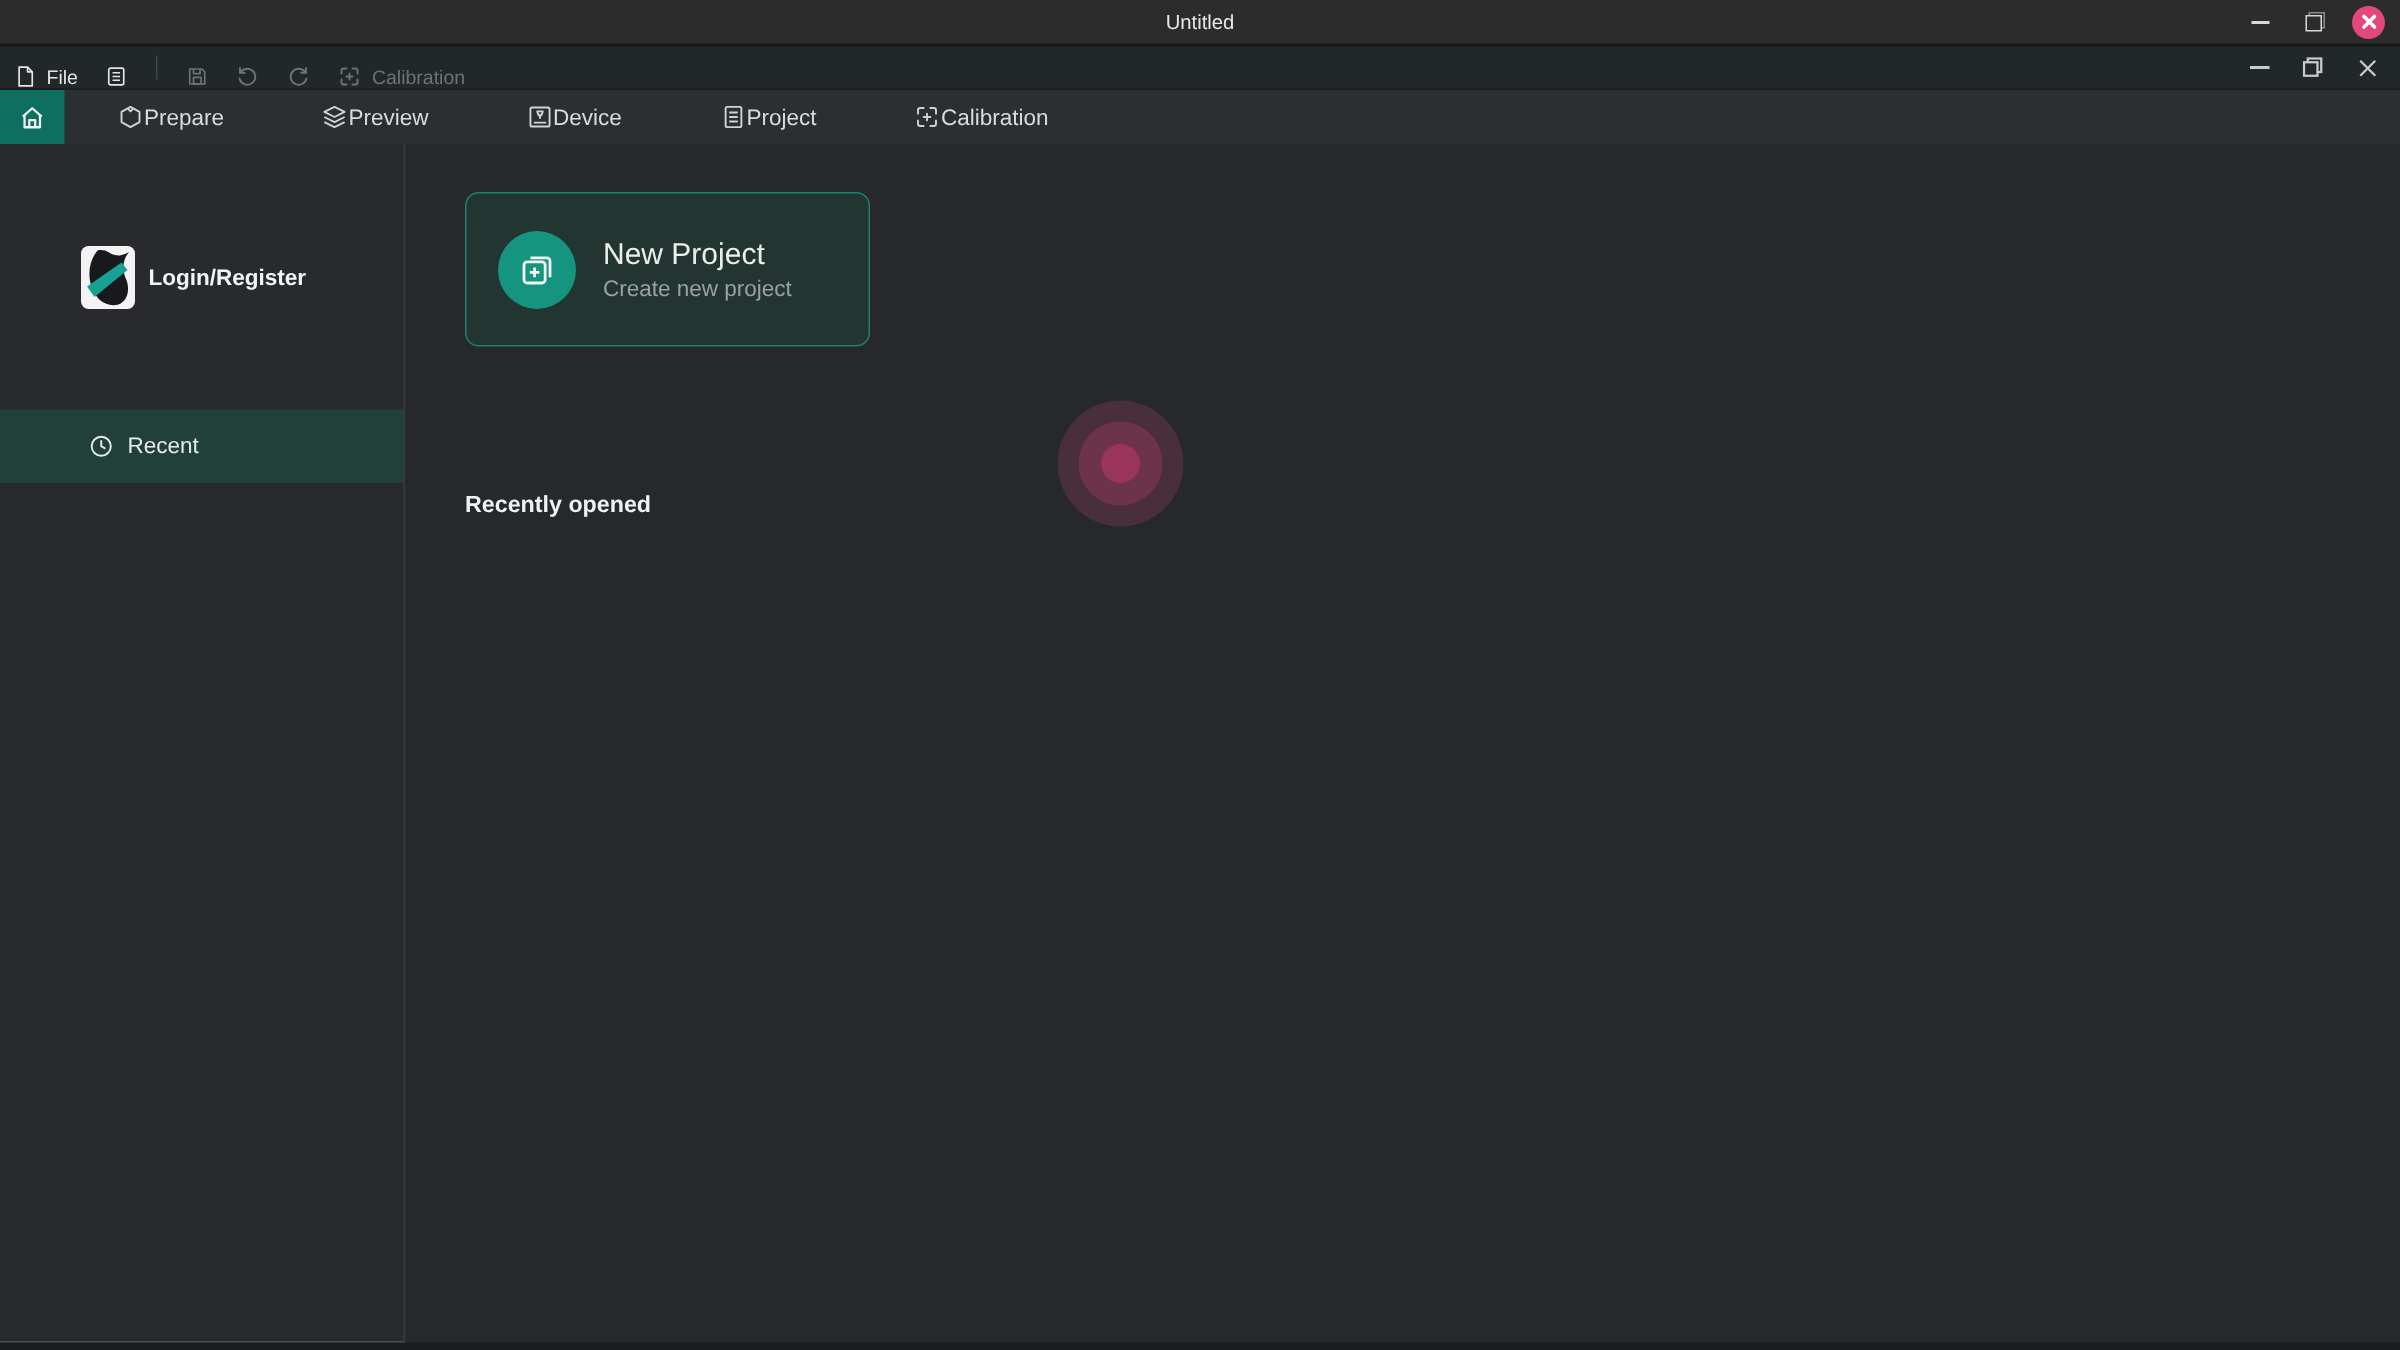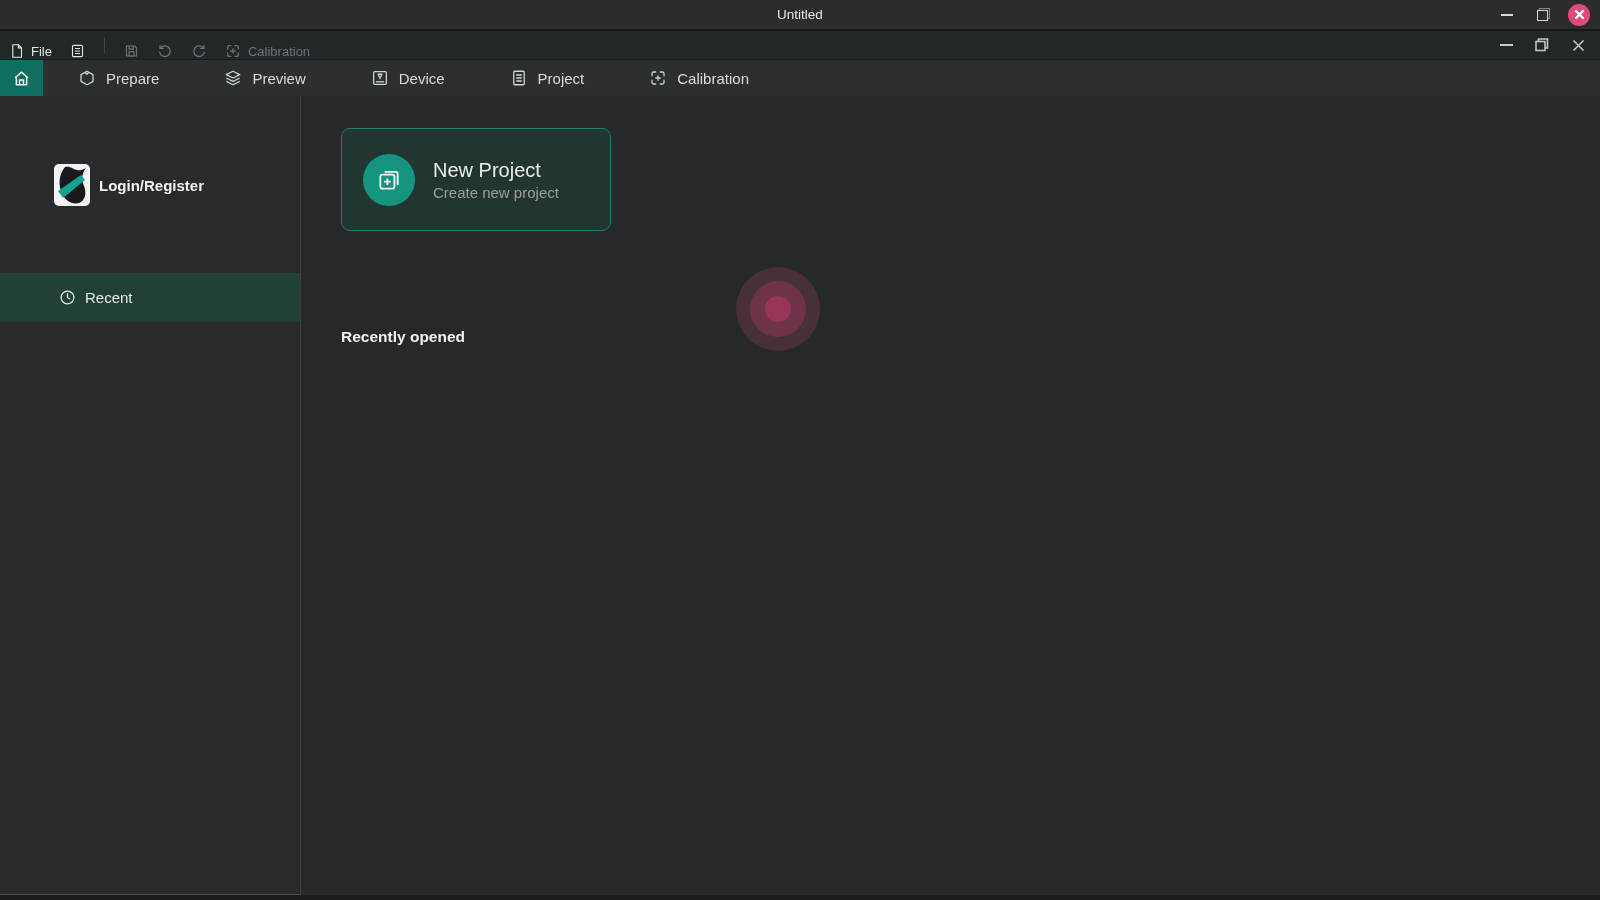--- a/index.html
+++ b/index.html
@@ -33,26 +33,26 @@
   .mb-disabled { color:#6e7476; }
   .menubar-controls { position:absolute; right:12px; display:flex; gap:16px; align-items:center; color:#c9cccd; }
   .mb-win-btn { width:20px; height:20px; display:flex; align-items:center; justify-content:center; }
   .mb-min { width:13px; height:1.6px; background:#c9cccd; }
 
   
   .tabbar { height:36px; background:#2b2f32; display:flex; align-items:stretch; }
   .home-tab { width:43px; background:#0e6e60; display:flex; align-items:center; justify-content:center;
     color:#f2f4f4; }
   .tabs { display:flex; align-items:center; gap:65px; padding-left:35px; }
-  .tab { display:flex; align-items:center; gap:10px; color:#d9dcdd; font-size:15px; cursor:default; }
+  .tab { display:flex; align-items:center; color:#d9dcdd; font-size:15px; cursor:default; }
   .tab .ticon { display:flex; align-items:center; color:#cfd3d4; }
 
   
   .app-body { display:flex; height:799px; }
-  .sidebar { width:301px; background:#282a2d; border-right:1px solid #3a3e41;
+  .sidebar { width:270px; background:#282a2d; border-right:1px solid #3a3e41;
     border-bottom:1px solid #4a4f52; position:relative; }
   .login-row { display:flex; align-items:center; gap:9px; margin:68px 0 0 54px; }
   .logo-box { width:36px; height:42px; }
   .login-label { color:#f2f4f4; font-size:15px; font-weight:bold; }
   .recent-item { position:absolute; top:177px; left:0; width:100%; height:49px;
     background:#22403a; display:flex; align-items:center; gap:9px; padding-left:59px;
     color:#e8eaea; font-size:15px; }
 
   .main { flex:1; background:#26282b; position:relative; padding:32px 0 0 40px; }
   .cards-row { display:flex; gap:14px; }

